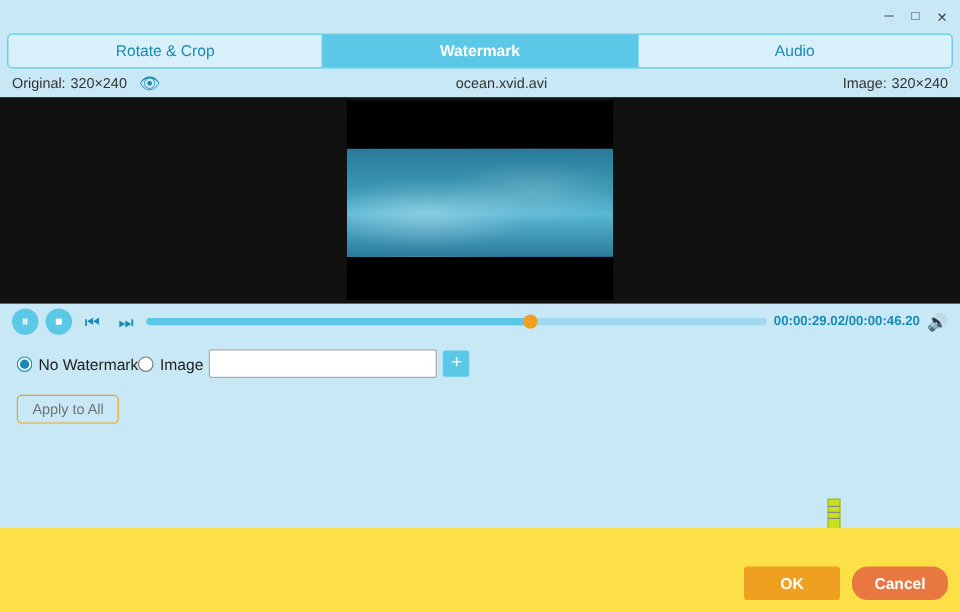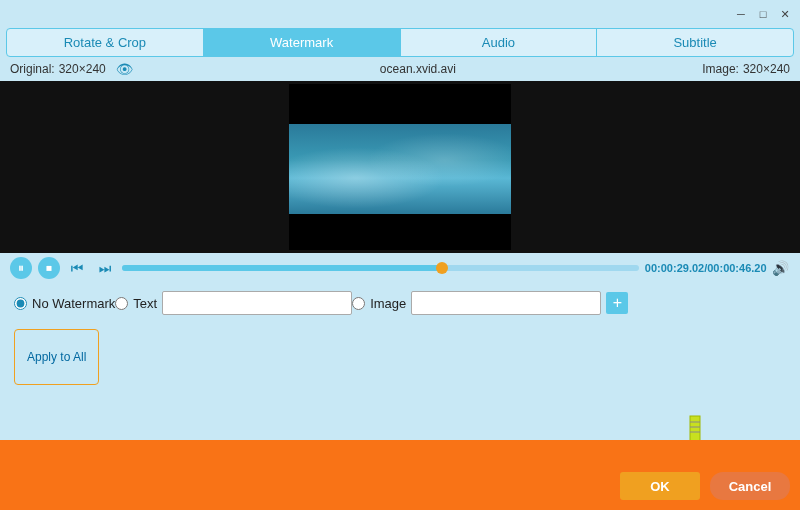--- a/index.html
+++ b/index.html
@@ -51,21 +51,21 @@
       padding: 6px 0;
       cursor: pointer;
       color: #1a8ab5;
       font-size: 13px;
       border-right: 1px solid #5bc8e8;
     }
     .tab:last-child { border-right: none; }
     .tab.active {
       background: #5bc8e8;
       color: #fff;
-      font-weight: normal;
+      font-weight: bold;
     }
 
     
     .info-bar {
       display: flex;
       align-items: center;
       justify-content: space-between;
       padding: 4px 10px;
       font-size: 12px;
       color: #333;
@@ -233,35 +233,35 @@
       line-height: 1;
     }
 
     
     .apply-section {
       padding: 6px 14px;
     }
     .apply-btn {
       border: 1.5px solid #f0a020;
       background: transparent;
-      color: #0369a1;
+      color: #737373;
       border-radius: 4px;
-      padding: 20px 12px;
+      padding: 4px 12px;
       cursor: pointer;
       font-size: 12px;
     }
 
     
     .bottom-area {
       position: absolute;
       bottom: 0;
       left: 0;
       right: 0;
       height: 70px;
-      background: #f97316;
+      background: #fde047;
       display: flex;
       align-items: flex-end;
       justify-content: flex-end;
       padding: 0 10px 10px 0;
       gap: 10px;
     }
 
     
     .action-btn {
       width: 80px;
@@ -295,21 +295,20 @@
 <div class="title-bar">
   <span class="title-bar-btn">─</span>
   <span class="title-bar-btn">□</span>
   <span class="title-bar-btn">✕</span>
 </div>
 
 <div class="tab-bar">
   <div class="tab">Rotate &amp; Crop</div>
   <div class="tab active">Watermark</div>
   <div class="tab">Audio</div>
-  <div class="tab">Subtitle</div>
 </div>
 
 <div class="info-bar">
   <div style="display:flex;align-items:center;gap:4px;">
     <span>Original:</span>
     <span>320×240</span>
     <span class="eye-icon">👁</span>
   </div>
   <span>ocean.xvid.avi</span>
   <div style="display:flex;align-items:center;gap:4px;">
@@ -344,25 +343,20 @@
   </span>
   <span class="vol-icon">🔊</span>
 </div>
 
 <div class="watermark-section">
   <div class="radio-group">
     <input type="radio" name="watermark" id="noWatermark" checked="" style="">
     <label for="noWatermark">No Watermark</label>
   </div>
 
-  <div class="radio-group">
-    <input type="radio" name="watermark" id="textWatermark" style="">
-    <label for="textWatermark">Text</label>
-    <input type="text" class="text-input-box" placeholder="" style="">
-  </div>
 
   <div class="radio-group">
     <input type="radio" name="watermark" id="imageWatermark" style="">
     <label for="imageWatermark">Image</label>
     <input type="text" class="image-input-box" placeholder="" style="">
     <button class="add-btn">+</button>
   </div>
 </div>
 
 <div class="apply-section">

